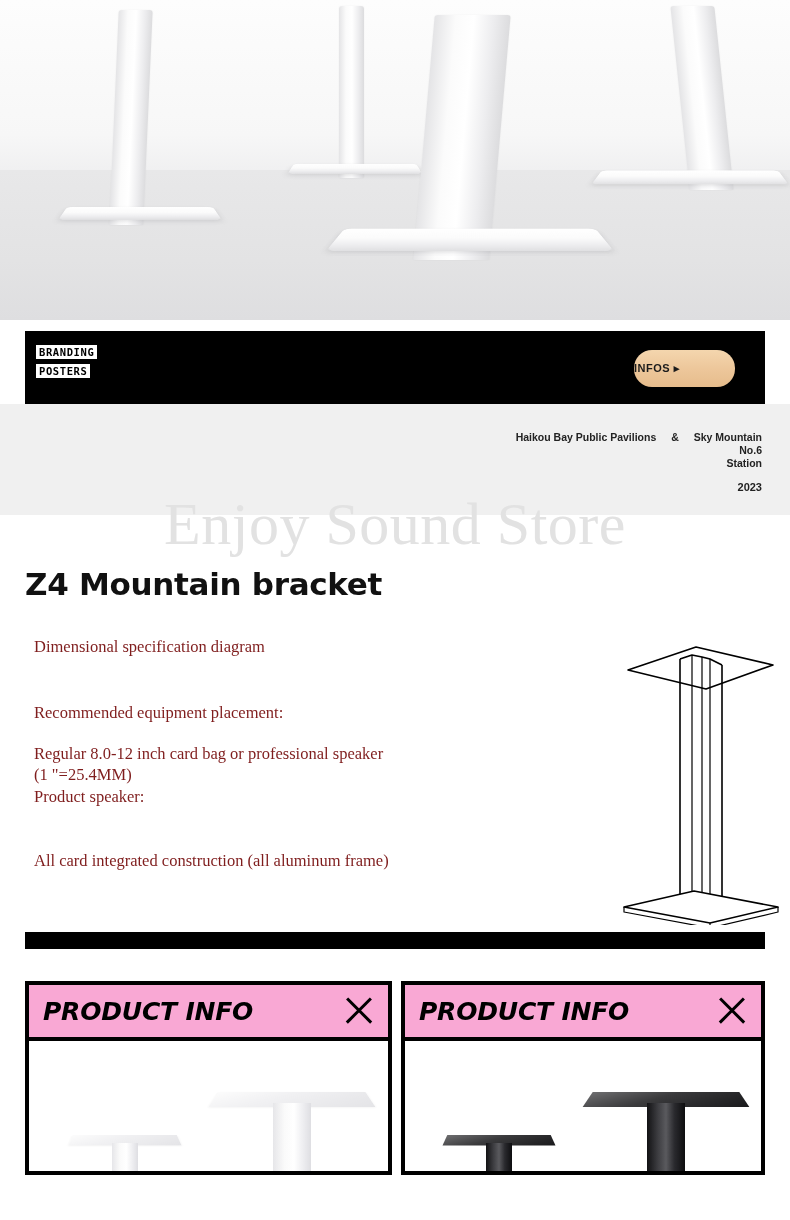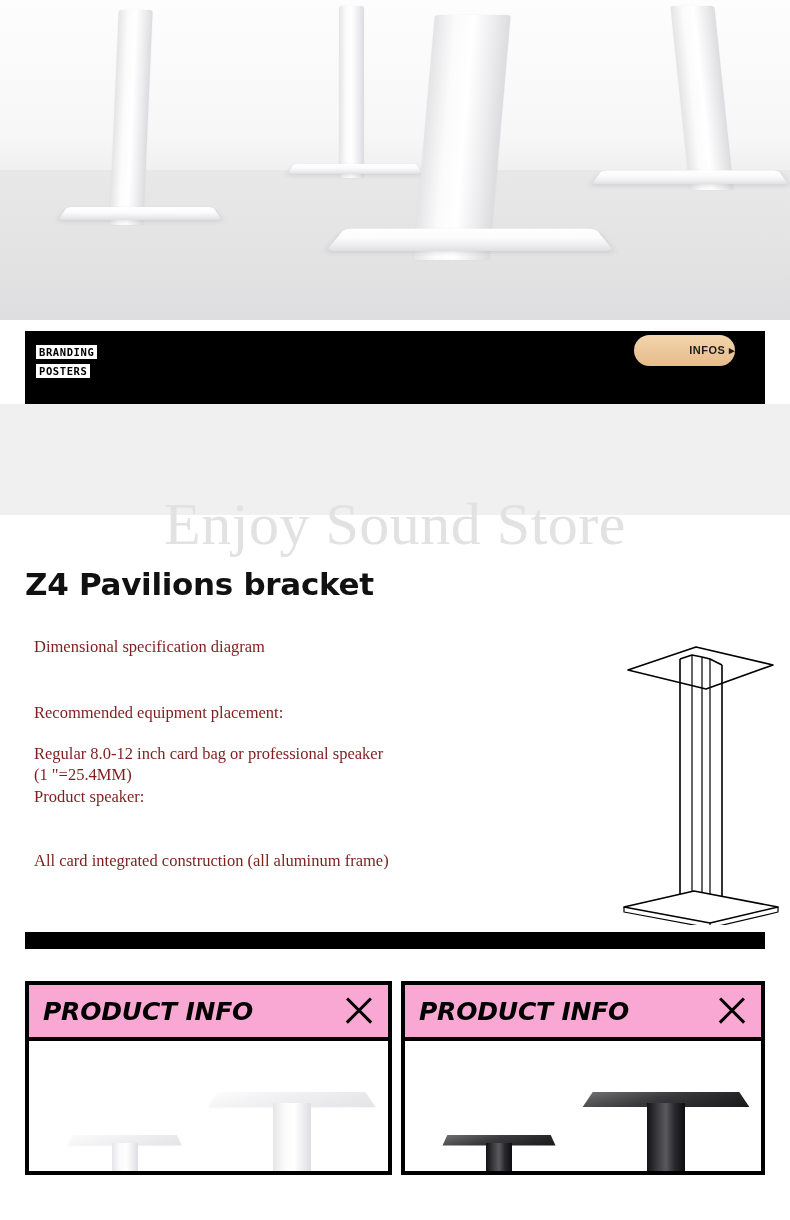--- a/index.html
+++ b/index.html
@@ -86,24 +86,24 @@
     background: #000;
   }
   .banner-tags { position: absolute; left: 11px; top: 11px; }
   .tag {
     display: inline-block; background: #fff; color: #000;
     font-family: "DejaVu Sans Mono", monospace;
     font-size: 10.5px; font-weight: 700; letter-spacing: .6px;
     padding: 1px 3px; margin-bottom: 2px;
   }
   .infos-btn {
-    position: absolute; right: 30px; top: 4px;
-    width: 101px; height: 31px; border-radius: 18px;
+    position: absolute; right: 30px; top: 19px;
+    width: 101px; height: 37px; border-radius: 18px;
     background: linear-gradient(180deg,#F4D6AE 0%,#EDC79B 50%,#E6BC8C 100%);
-    display: flex; align-items: center; justify-content: flex-end;
+    display: flex; align-items: center; justify-content: flex-start;
     border: none; cursor: pointer;
   }
   .infos-btn span {
     font-size: 11px; font-weight: 700; color: #1b1b1b; letter-spacing: .5px;
   }
 
   
   .grey-band {
     position: absolute; left: 0; top: 404px; width: 790px; height: 111px;
     background: #F0F0F0;
@@ -235,24 +235,34 @@
       <div><span class="tag">BRANDING</span></div>
       <div><span class="tag">POSTERS</span></div>
     </div>
     <button class="infos-btn">
       <span>INFOS ▸</span>
     </button>
   </div>
 
   <div class="grey-band"></div>
 
+  <div class="credits">
+    <div class="line1">
+      <span>Haikou Bay Public Pavilions</span>
+      <span class="amp">&amp;</span>
+      <span>Sky Mountain</span>
+    </div>
+    <div>No.6</div>
+    <div>Station</div>
+    <div class="year">2023</div>
+  </div>
 
   <div class="watermark">Enjoy Sound Store</div>
 
-  <h1 class="product-title">Z4 Pavilions bracket</h1>
+  <h1 class="product-title">Z4 Mountain bracket</h1>
 
   <div class="spec">
     <p>Dimensional specification diagram</p>
     <div class="gap-lg"></div>
     <p>Recommended equipment placement:</p>
     <div class="gap-md"></div>
     <p>Regular 8.0-12 inch card bag or professional speaker</p>
     <p> (1 "=25.4MM)</p>
     <p>Product speaker:</p>
     <div class="gap-xl"></div>

